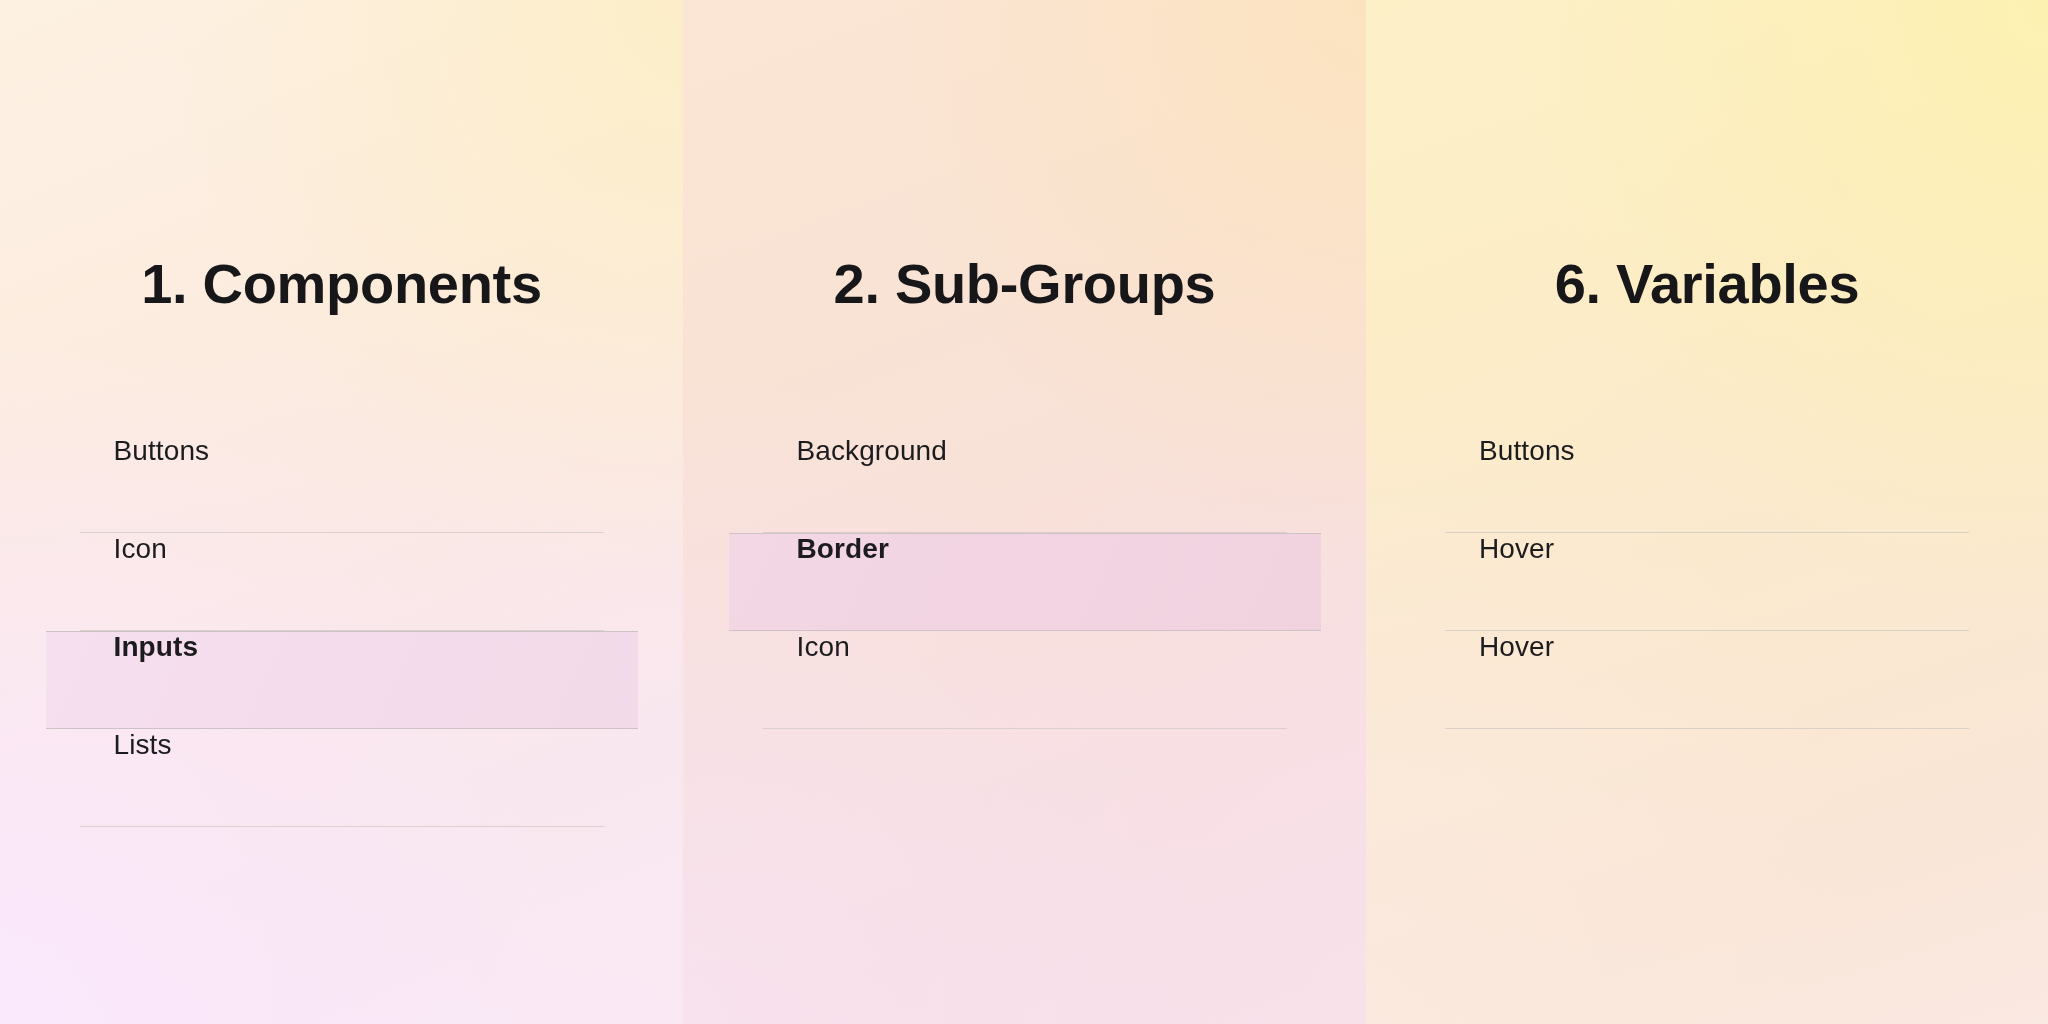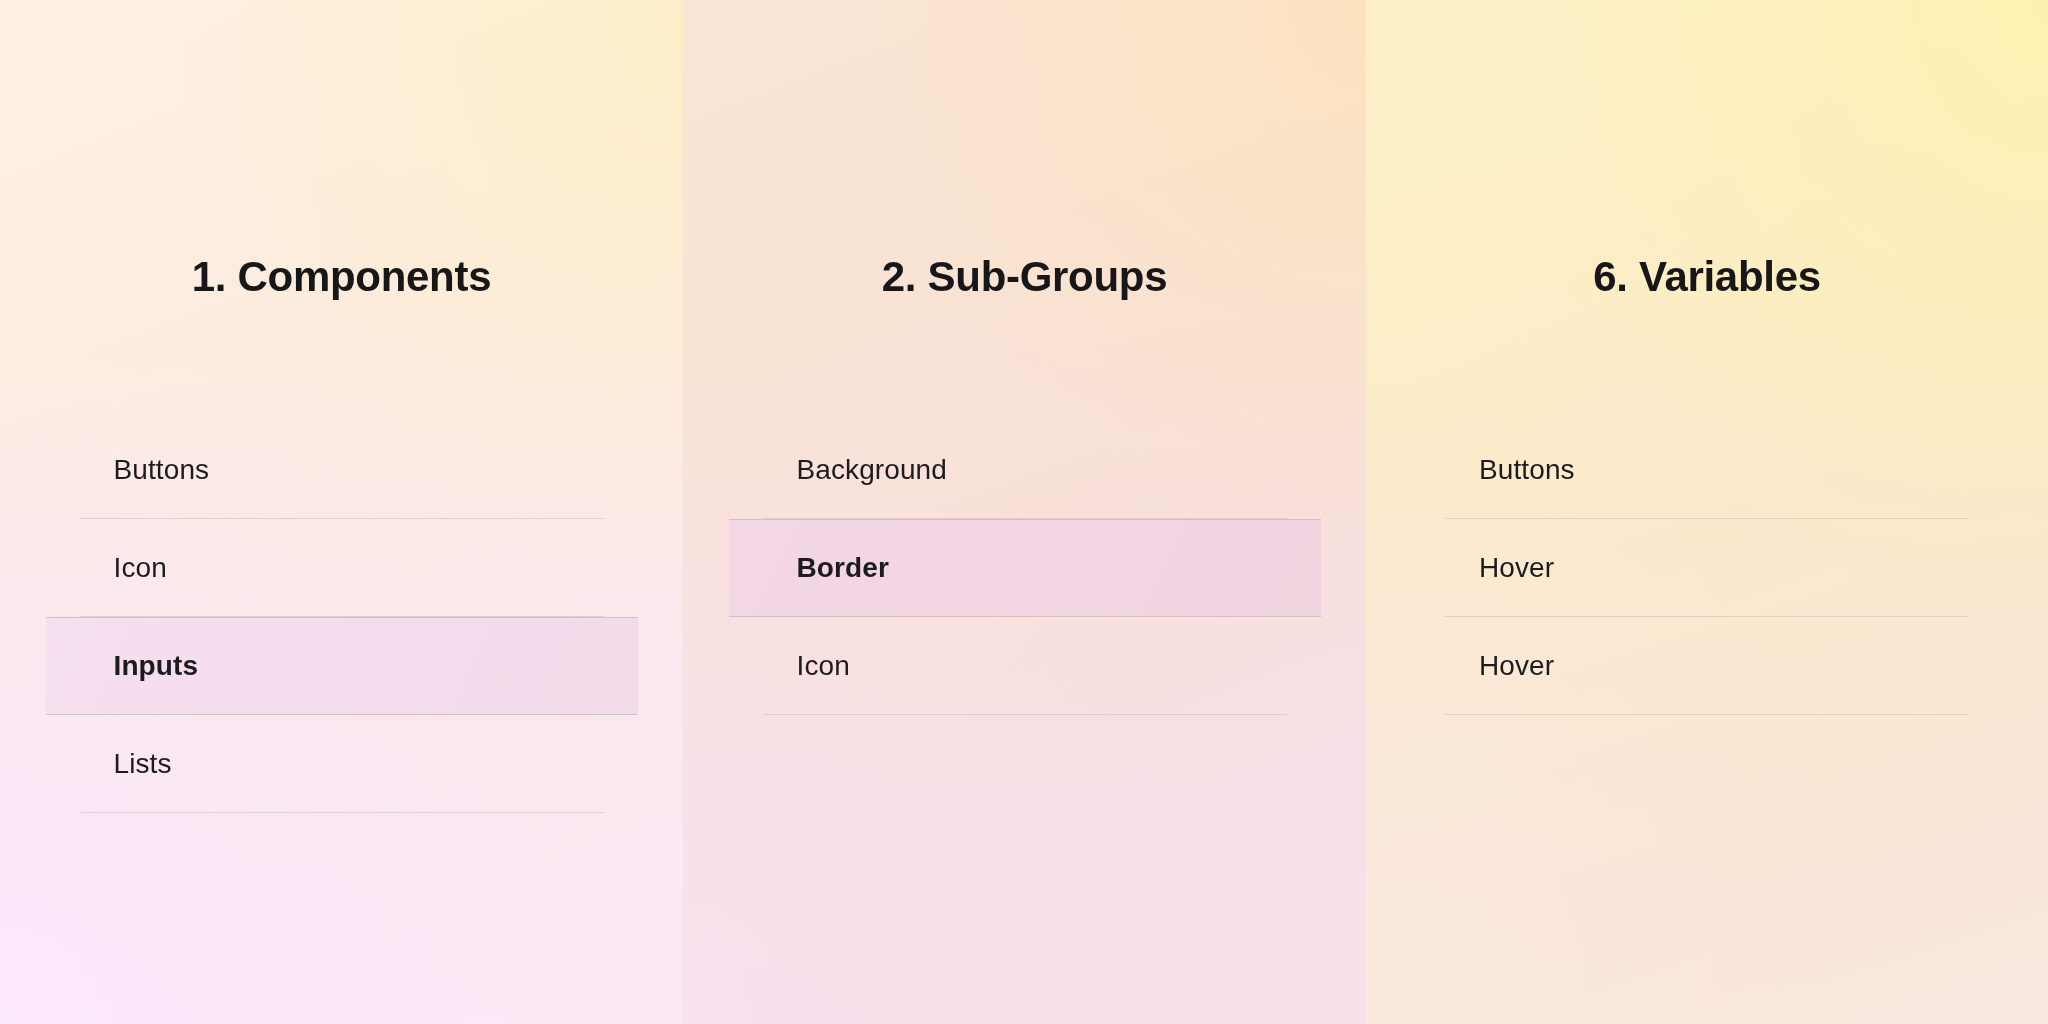--- a/index.html
+++ b/index.html
@@ -53,39 +53,39 @@
   .panel-inner {
     position:relative;
     height:100%;
     display:flex;
     flex-direction:column;
     align-items:center;
   }
 
   .panel-title {
     margin-top:256px;
-    font-size:42px;
+    font-size:56px;
     font-weight:600;
     letter-spacing:-0.3px;
     color:#17171a;
     line-height:1;
     white-space:nowrap;
   }
 
   .list {
     margin-top:123px;
     width:524px;
     position:relative;
   }
 
   .row {
     position:relative;
     height:98px;
     display:flex;
-    align-items:center;
+    align-items:flex-start;
     padding-left:34px;
     font-size:28px;
     color:#1c1c1f;
     letter-spacing:0.1px;
   }
   .row .rule {
     position:absolute;
     left:0; right:0; bottom:0;
     height:1px;
     background:#d5cdc7;

